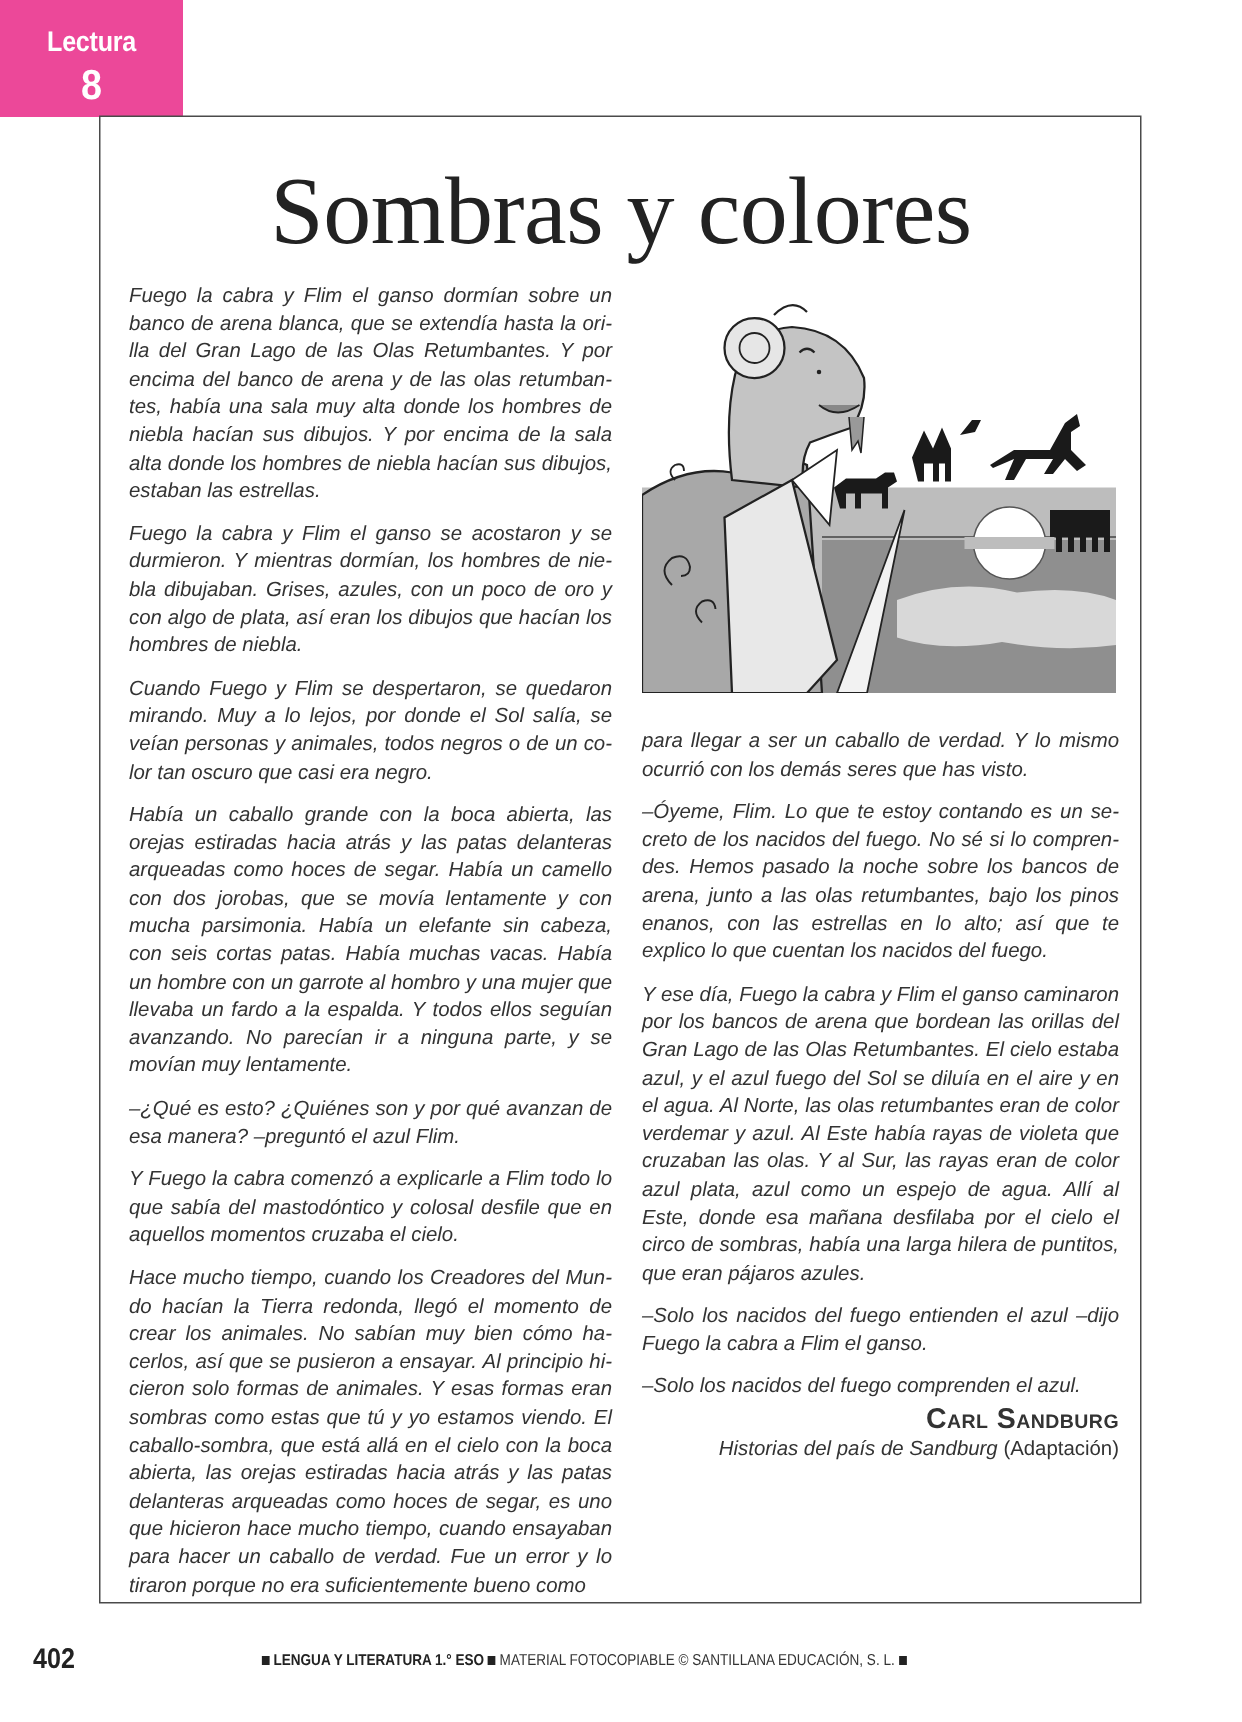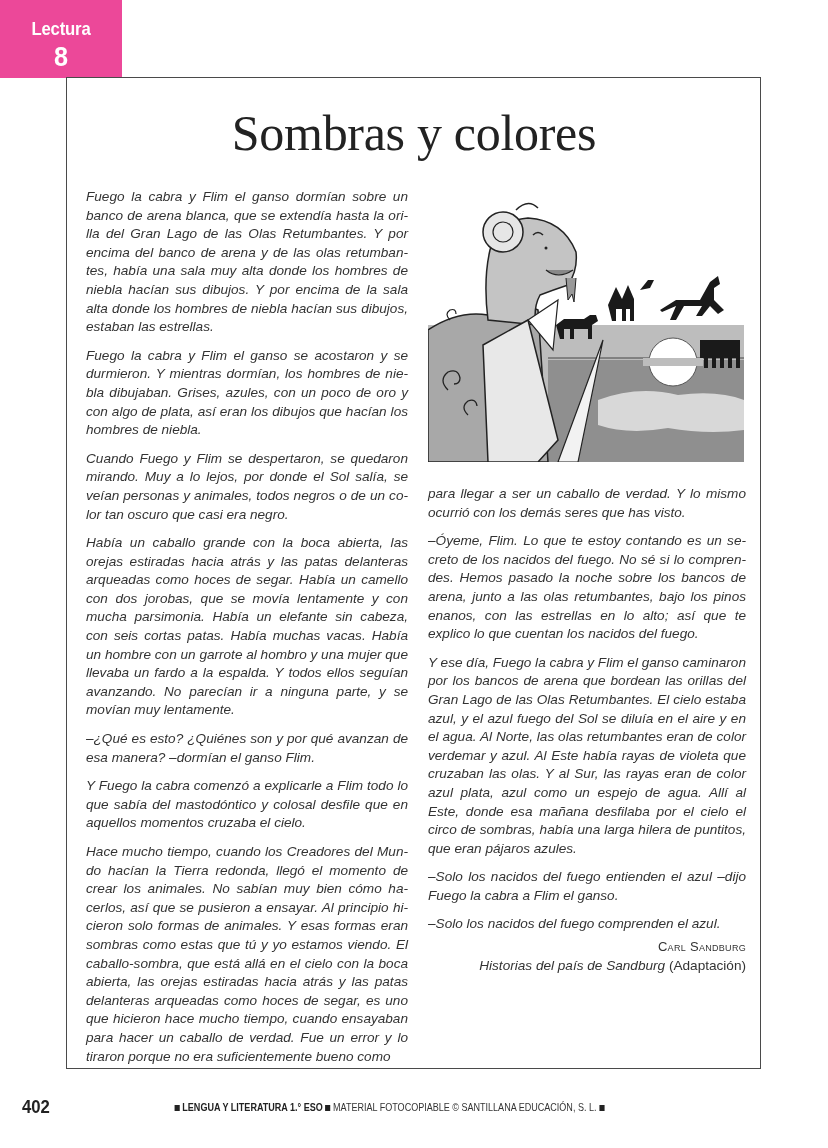--- a/index.html
+++ b/index.html
@@ -1,27 +1,27 @@
 <!DOCTYPE html>
 <html><head>
 <meta charset="utf-8">
 <style>
   html, body { margin: 0; padding: 0; background: #ffffff; }
   body { width: 828px; height: 1148px; position: relative; overflow: hidden; font-family: "Liberation Sans", sans-serif; color: #2a2a2a; }
   .label-block { position: absolute; left: 0; top: 0; width: 122px; height: 78px; background: #ec4899; color: #fff; text-align: center; }
   .label-block .lbl { font-family: "Liberation Sans", sans-serif; font-weight: bold; font-size: 19px; position: absolute; left: 0; right: 0; top: 18px; letter-spacing: -0.2px; transform: scaleX(0.88); }
   .label-block .num { font-family: "Liberation Sans", sans-serif; font-weight: bold; font-size: 28px; position: absolute; left: 0; right: 0; top: 41px; transform: scaleX(0.9); }
   .frame { position: absolute; left: 66px; top: 77px; width: 695px; height: 992px; border: 1.5px solid #4a4a4a; border-top-width: 1.5px; box-sizing: border-box; }
-  .title { position: absolute; left: 0; right: 0; top: 104px; text-align: center; font-family: "Liberation Serif", serif; font-size: 50px; color: #222; letter-spacing: -0.3px; }
+  .title { position: absolute; left: 0; right: 0; top: 104px; text-align: center; font-family: "Liberation Serif", serif; font-size: 64px; color: #222; letter-spacing: -0.3px; }
   .col { position: absolute; font-style: italic; font-size: 13.6px; line-height: 18.6px; color: #333; text-align: justify; }
   .col p { margin: 0 0 10px 0; hyphens: manual; }
   .col-left { left: 86px; top: 188px; width: 322px; }
   .col-right { left: 428px; top: 485px; width: 318px; }
   .signature { text-align: right; font-size: 13.6px; line-height: 18.6px; }
-  .author { font-style: normal; font-variant: small-caps; font-size: 13px; letter-spacing: 0.3px; }
+  .author { font-style: normal; font-variant: small-caps; font-size: 19px; letter-spacing: 0.3px; font-weight: bold; }
   .source-title { font-style: italic; }
   .source-note { font-style: normal; text-align: center; }
   .illustration { position: absolute; left: 428px; top: 190px; width: 316px; height: 272px; }
   .footer-page { position: absolute; left: 22px; top: 1096px; font-weight: bold; font-size: 19px; color: #222; transform: scaleX(0.88); transform-origin: left; }
   .footer-text { position: absolute; left: 172px; top: 1101px; font-size: 10.5px; color: #333; letter-spacing: 0px; transform: scaleX(0.86); transform-origin: left; white-space: nowrap; }
   .footer-text b { font-weight: bold; color: #222; }
   .sq { display: inline-block; width: 6px; height: 6px; background: #222; margin: 0 3px 1px 3px; vertical-align: middle; }
 </style>
 </head>
 <body>
@@ -33,21 +33,21 @@
 
 <div class="frame"></div>
 
 <div class="title">Sombras y colores</div>
 
 <div class="col col-left">
   <p>Fuego la cabra y Flim el ganso dormían sobre un banco de arena blanca, que se extendía hasta la ori­lla del Gran Lago de las Olas Retumbantes. Y por encima del banco de arena y de las olas retumban­tes, había una sala muy alta donde los hombres de niebla hacían sus dibujos. Y por encima de la sala alta donde los hombres de niebla hacían sus dibu­jos, estaban las estrellas.</p>
   <p>Fuego la cabra y Flim el ganso se acostaron y se durmieron. Y mientras dormían, los hombres de nie­bla dibujaban. Grises, azules, con un poco de oro y con algo de plata, así eran los dibujos que hacían los hombres de niebla.</p>
   <p>Cuando Fuego y Flim se despertaron, se quedaron mirando. Muy a lo lejos, por donde el Sol salía, se veían personas y animales, todos negros o de un co­lor tan oscuro que casi era negro.</p>
   <p>Había un caballo grande con la boca abierta, las orejas estiradas hacia atrás y las patas delanteras ar­queadas como hoces de segar. Había un camello con dos jorobas, que se movía lentamente y con mucha parsimonia. Había un elefante sin cabeza, con seis cortas patas. Había muchas vacas. Había un hombre con un garrote al hombro y una mujer que llevaba un fardo a la espalda. Y todos ellos se­guían avanzando. No parecían ir a ninguna parte, y se movían muy lentamente.</p>
-  <p>–¿Qué es esto? ¿Quiénes son y por qué avanzan de esa manera? –dormían el ganso Flim.</p>
+  <p>–¿Qué es esto? ¿Quiénes son y por qué avanzan de esa manera? –preguntó el azul Flim.</p>
   <p>Y Fuego la cabra comenzó a explicarle a Flim todo lo que sabía del mastodóntico y colosal desfile que en aquellos momentos cruzaba el cielo.</p>
   <p>Hace mucho tiempo, cuando los Creadores del Mun­do hacían la Tierra redonda, llegó el momento de crear los animales. No sabían muy bien cómo ha­cerlos, así que se pusieron a ensayar. Al principio hi­cieron solo formas de animales. Y esas formas eran sombras como estas que tú y yo estamos viendo. El caballo-sombra, que está allá en el cielo con la boca abierta, las orejas estiradas hacia atrás y las patas delanteras arqueadas como hoces de segar, es uno que hicieron hace mucho tiempo, cuando ensaya­ban para hacer un caballo de verdad. Fue un error y lo tiraron porque no era suficientemente bueno como</p>
 </div>
 
 <svg class="illustration" viewBox="0 0 316 272" xmlns="http://www.w3.org/2000/svg">
 
   <rect x="0" y="135" width="316" height="137" fill="#bdbdbd"></rect>
   <rect x="120" y="170" width="196" height="102" fill="#8f8f8f"></rect>
   <path d="M170 210 Q210 195 250 205 Q290 200 316 210 L316 240 Q280 245 240 238 Q200 245 170 235 Z" fill="#d8d8d8"></path>
   <line x1="120" y1="168" x2="316" y2="168" stroke="#444" stroke-width="1"></line>

